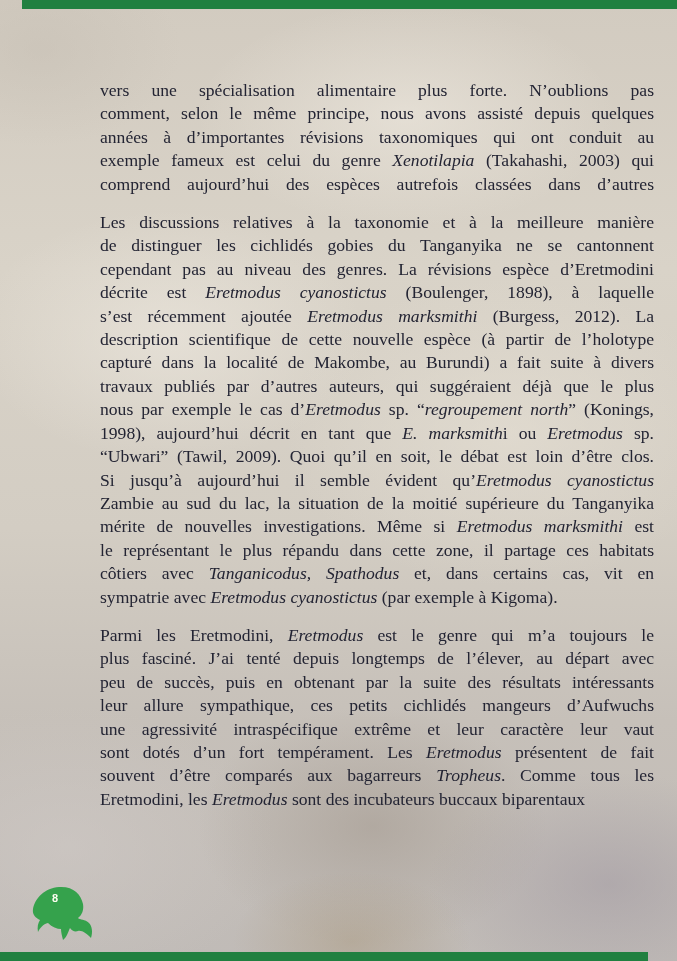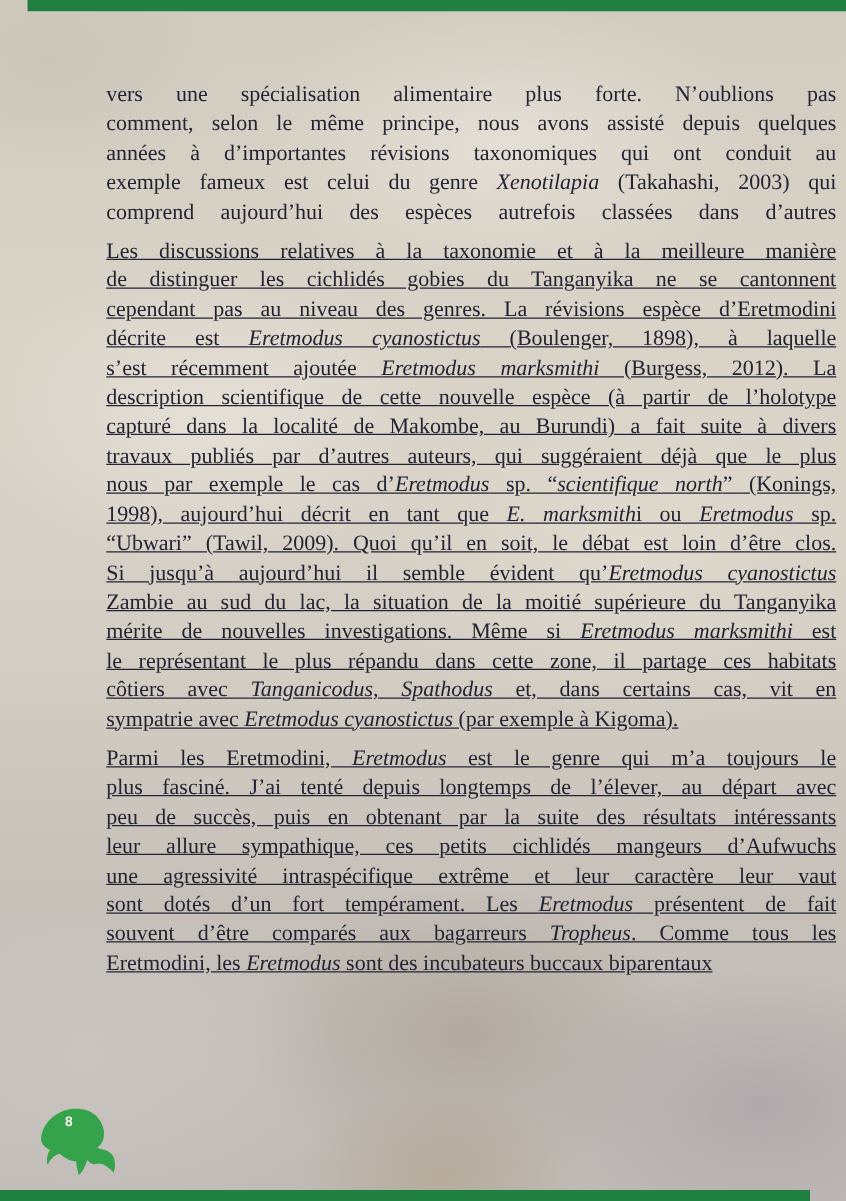--- a/index.html
+++ b/index.html
@@ -29,22 +29,22 @@
   .rule-bottom {
     position: absolute; bottom: 0; left: 0; width: 648px; height: 9px;
   }
   .text-column {
     position: absolute;
     left: 85px; top: 64px; width: 584px;
     font-size: 17.6px;
     line-height: 23.4px;
     color: #232433;
   }
-  .paragraph { margin: 0; }
-  .paragraph + .paragraph { margin-top: 8px; text-decoration: underline; }
+  .paragraph { margin: 15px; }
+  .paragraph + .paragraph { margin-top: 8px; }
   .line {
     text-align: justify;
     text-align-last: justify;
     white-space: normal;
   }
   .line.last { text-align-last: left; }
   .fish-badge {
     position: absolute; left: 28px; top: 883px;
     width: 68px; height: 58px;
   }
@@ -75,21 +75,21 @@
       </div>
     <div class="paragraph">
         <div class="line">Les discussions relatives à la taxonomie et à la meilleure manière</div>
         <div class="line">de distinguer les cichlidés gobies du Tanganyika ne se cantonnent</div>
         <div class="line">cependant pas au niveau des genres. La révisions espèce d’Eretmodini</div>
         <div class="line">décrite est <i>Eretmodus cyanostictus</i> (Boulenger, 1898), à laquelle</div>
         <div class="line">s’est récemment ajoutée <i>Eretmodus marksmithi</i> (Burgess, 2012). La</div>
         <div class="line">description scientifique de cette nouvelle espèce (à partir de l’holotype</div>
         <div class="line">capturé dans la localité de Makombe, au Burundi) a fait suite à divers</div>
         <div class="line">travaux publiés par d’autres auteurs, qui suggéraient déjà que le plus</div>
-        <div class="line">nous par exemple le cas d’<i>Eretmodus</i> sp. “<i>scientifique north</i>” (Konings,</div>
+        <div class="line">nous par exemple le cas d’<i>Eretmodus</i> sp. “<i>regroupement north</i>” (Konings,</div>
         <div class="line">1998), aujourd’hui décrit en tant que <i>E. marksmith</i>i ou <i>Eretmodus</i> sp.</div>
         <div class="line">“Ubwari” (Tawil, 2009). Quoi qu’il en soit, le débat est loin d’être clos.</div>
         <div class="line">Si jusqu’à aujourd’hui il semble évident qu’<i>Eretmodus cyanostictus</i></div>
         <div class="line">Zambie au sud du lac, la situation de la moitié supérieure du Tanganyika</div>
         <div class="line">mérite de nouvelles investigations. Même si <i>Eretmodus marksmithi</i> est</div>
         <div class="line">le représentant le plus répandu dans cette zone, il partage ces habitats</div>
         <div class="line">côtiers avec <i>Tanganicodus, Spathodus</i> et, dans certains cas, vit en</div>
         <div class="line last">sympatrie avec <i>Eretmodus cyanostictus</i> (par exemple à Kigoma).</div>
       </div>
     <div class="paragraph">

